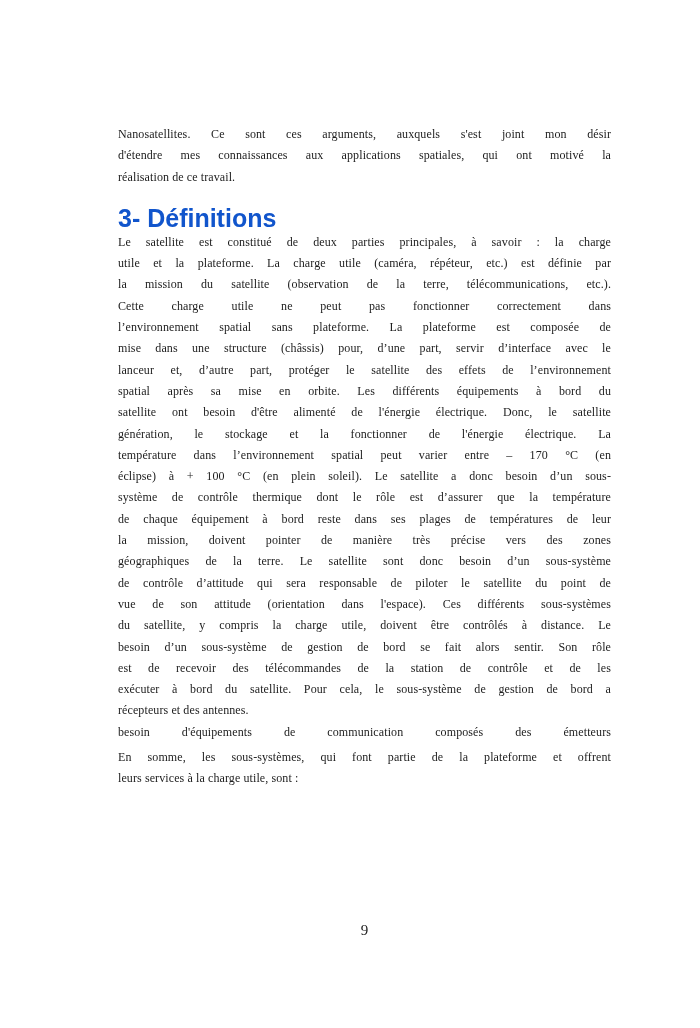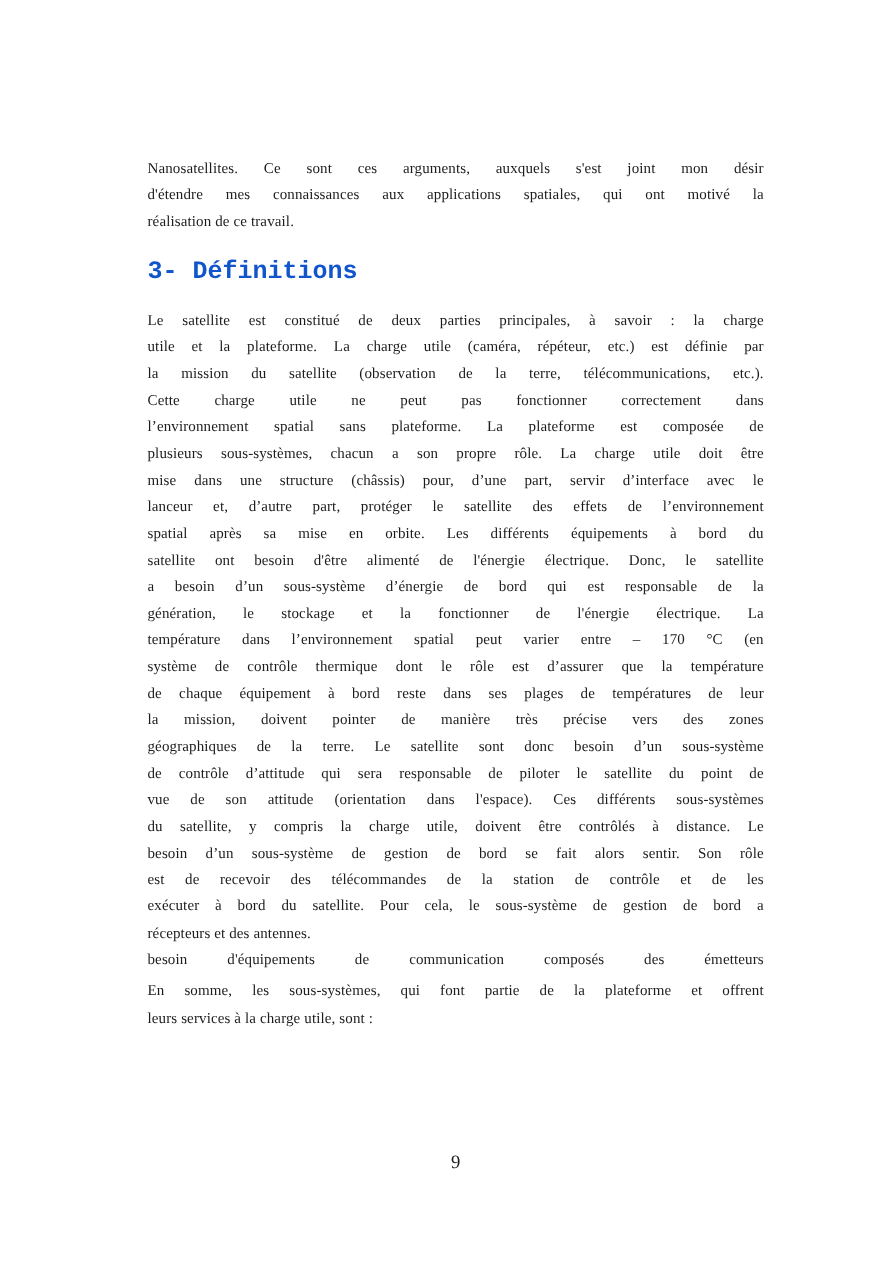--- a/index.html
+++ b/index.html
@@ -36,26 +36,26 @@
     text-align-last: justify;
     white-space: normal;
     hyphens: none;
   }
   .para .line.last {
     text-align-last: left;
   }
   .section-heading {
     margin: 17px 0 0 0;
     padding: 0;
-    font-family: Liberation Mono, monospace;
+    font-family: Liberation Sans, sans-serif;
     font-weight: bold;
-    font-size: 20px;
+    font-size: 25px;
     line-height: 26px;
   }
-  .para.body-para   { margin-top: 15px; }
+  .para.body-para   { margin-top: 1px; }
   .para.summary-para{ margin-top: 4px; }
   .page-number {
     position: absolute;
     top: 920px;
     left: 118px;
     width: 493px;
     text-align: center;
     font-size: 15px;
     line-height: 20px;
     color: #1c1c1c;
@@ -73,28 +73,27 @@
     </p>
 
   <h2 class="section-heading" style="color: rgb(17, 85, 204);">3- Définitions</h2>
 
   <p class="para body-para">
       <span class="line">Le satellite est constitué de deux parties principales, à savoir : la charge</span>
       <span class="line">utile et la plateforme. La charge utile (caméra, répéteur, etc.) est définie par</span>
       <span class="line">la mission du satellite (observation de la terre, télécommunications, etc.).</span>
       <span class="line">Cette charge utile ne peut pas fonctionner correctement dans</span>
       <span class="line">l’environnement spatial sans plateforme. La plateforme est composée de</span>
-      <span class="line">plusieurs sous-systèmes, chacun a son propre rôle. La charge utile doit être</span>
       <span class="line">mise dans une structure (châssis) pour, d’une part, servir d’interface avec le</span>
       <span class="line">lanceur et, d’autre part, protéger le satellite des effets de l’environnement</span>
       <span class="line">spatial après sa mise en orbite. Les différents équipements à bord du</span>
       <span class="line">satellite ont besoin d'être alimenté de l'énergie électrique. Donc, le satellite</span>
-      <span class="line">a besoin d’un sous-système d’énergie de bord qui est responsable de la</span>
       <span class="line">génération, le stockage et la fonctionner de l'énergie électrique. La</span>
       <span class="line">température dans l’environnement spatial peut varier entre – 170 °C (en</span>
+      <span class="line">éclipse) à + 100 °C (en plein soleil). Le satellite a donc besoin d’un sous-</span>
       <span class="line">système de contrôle thermique dont le rôle est d’assurer que la température</span>
       <span class="line">de chaque équipement à bord reste dans ses plages de températures de leur</span>
       <span class="line">la mission, doivent pointer de manière très précise vers des zones</span>
       <span class="line">géographiques de la terre. Le satellite sont donc besoin d’un sous-système</span>
       <span class="line">de contrôle d’attitude qui sera responsable de piloter le satellite du point de</span>
       <span class="line">vue de son attitude (orientation dans l'espace). Ces différents sous-systèmes</span>
       <span class="line">du satellite, y compris la charge utile, doivent être contrôlés à distance. Le</span>
       <span class="line">besoin d’un sous-système de gestion de bord se fait alors sentir. Son rôle</span>
       <span class="line">est de recevoir des télécommandes de la station de contrôle et de les</span>
       <span class="line">exécuter à bord du satellite. Pour cela, le sous-système de gestion de bord a</span>

